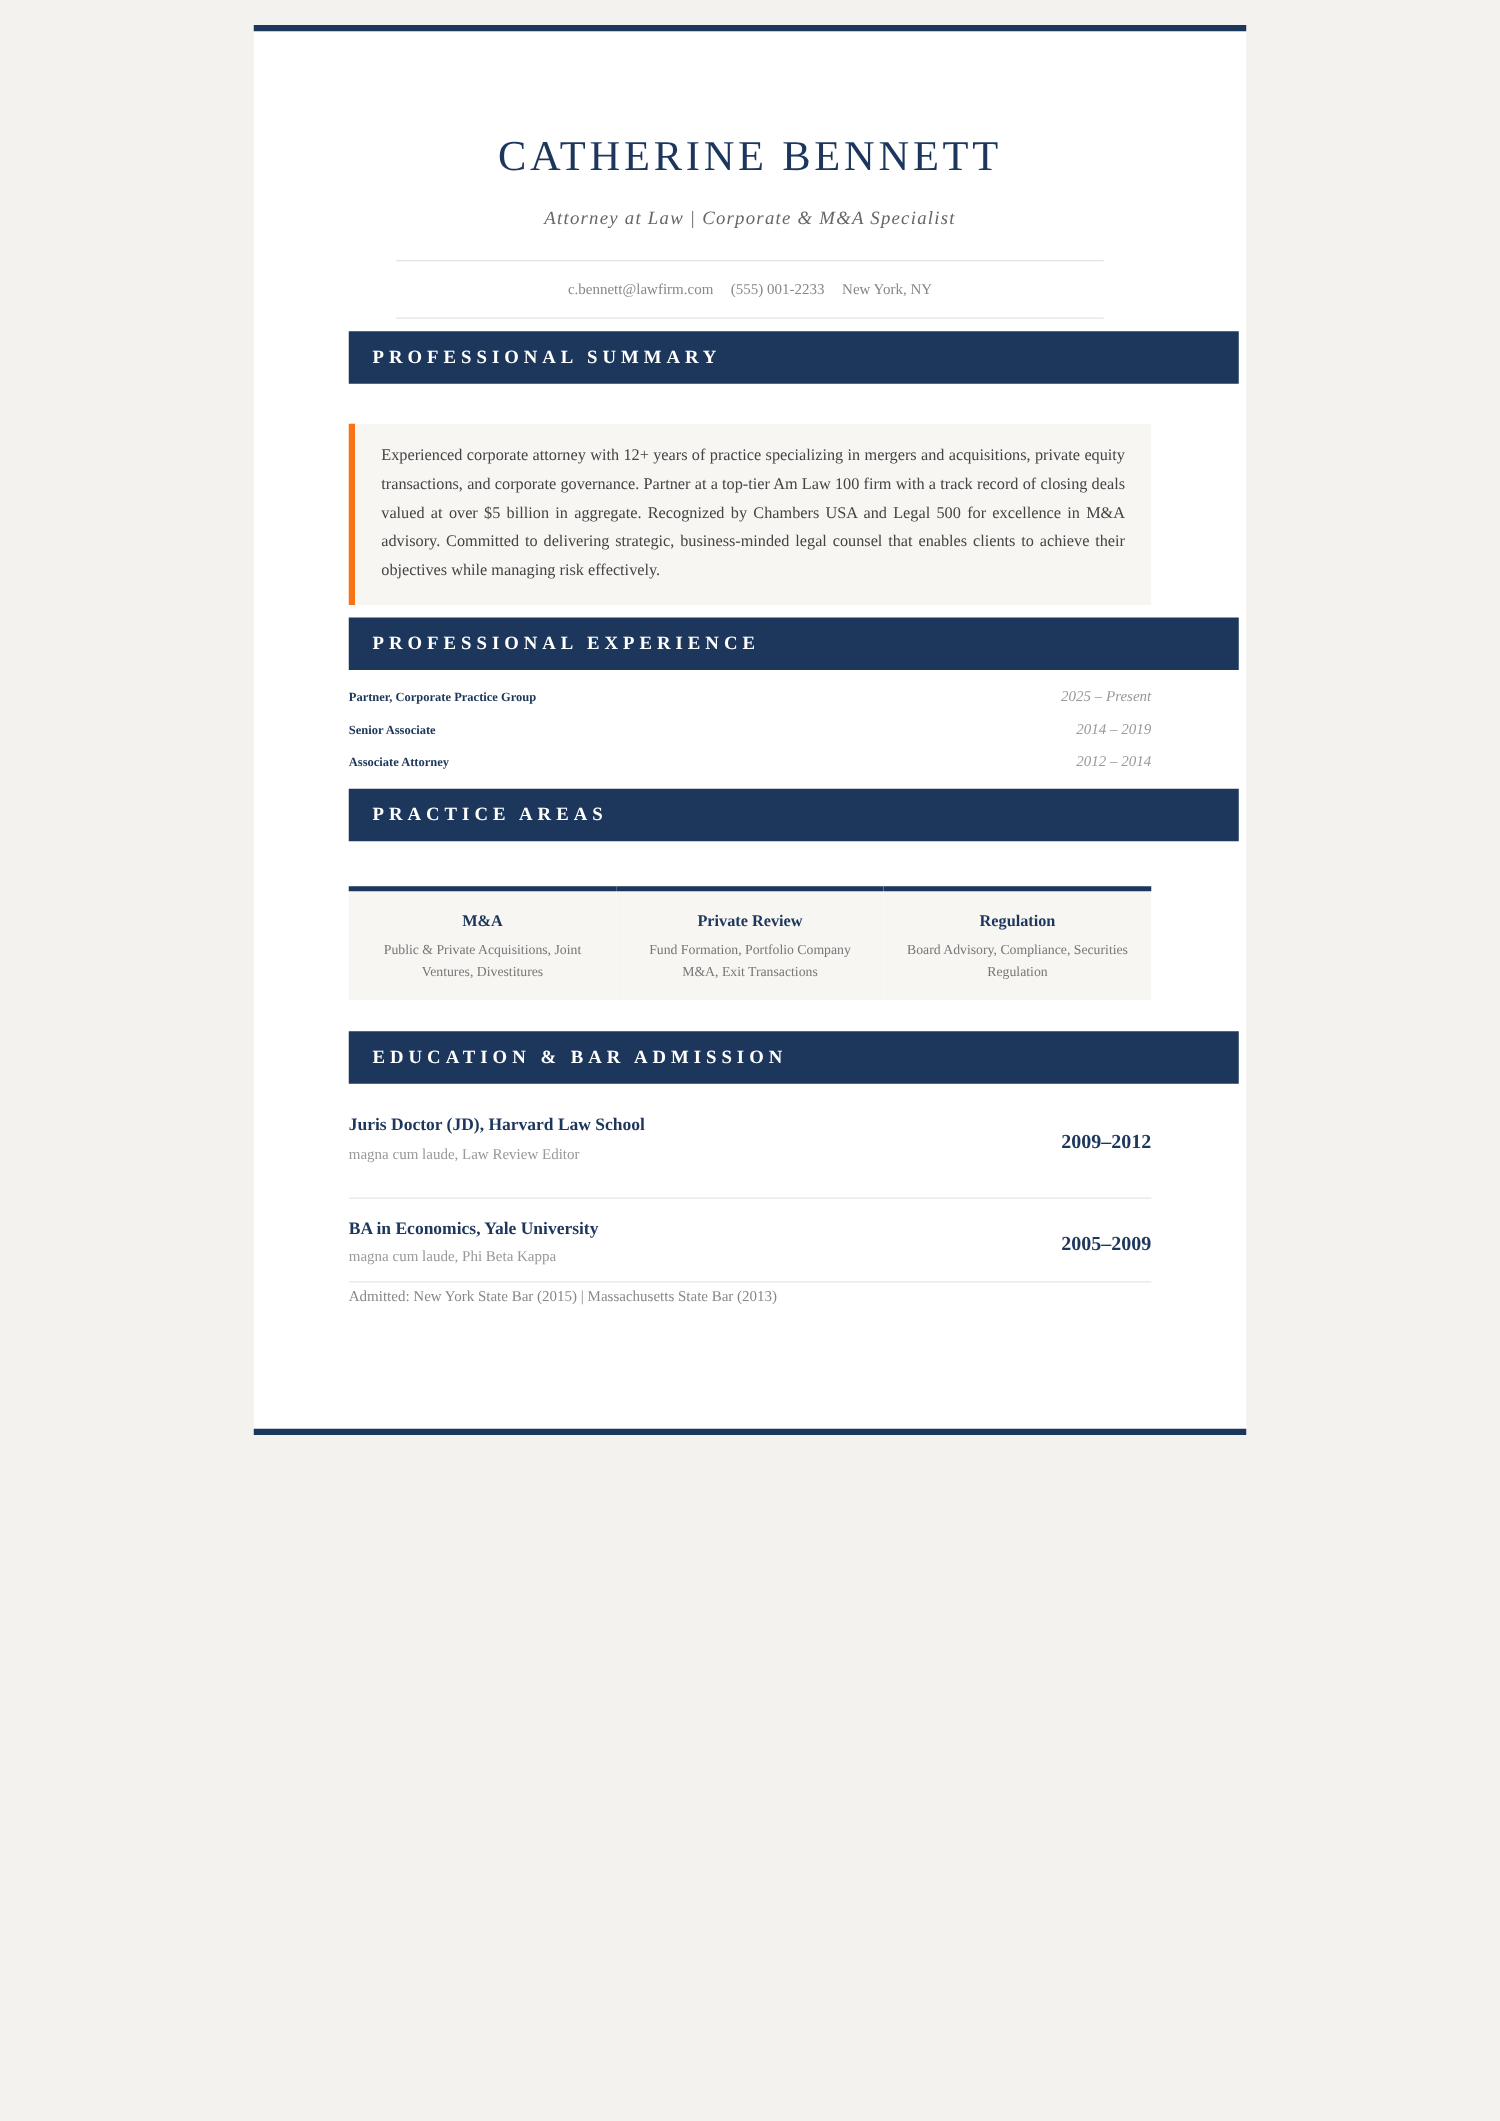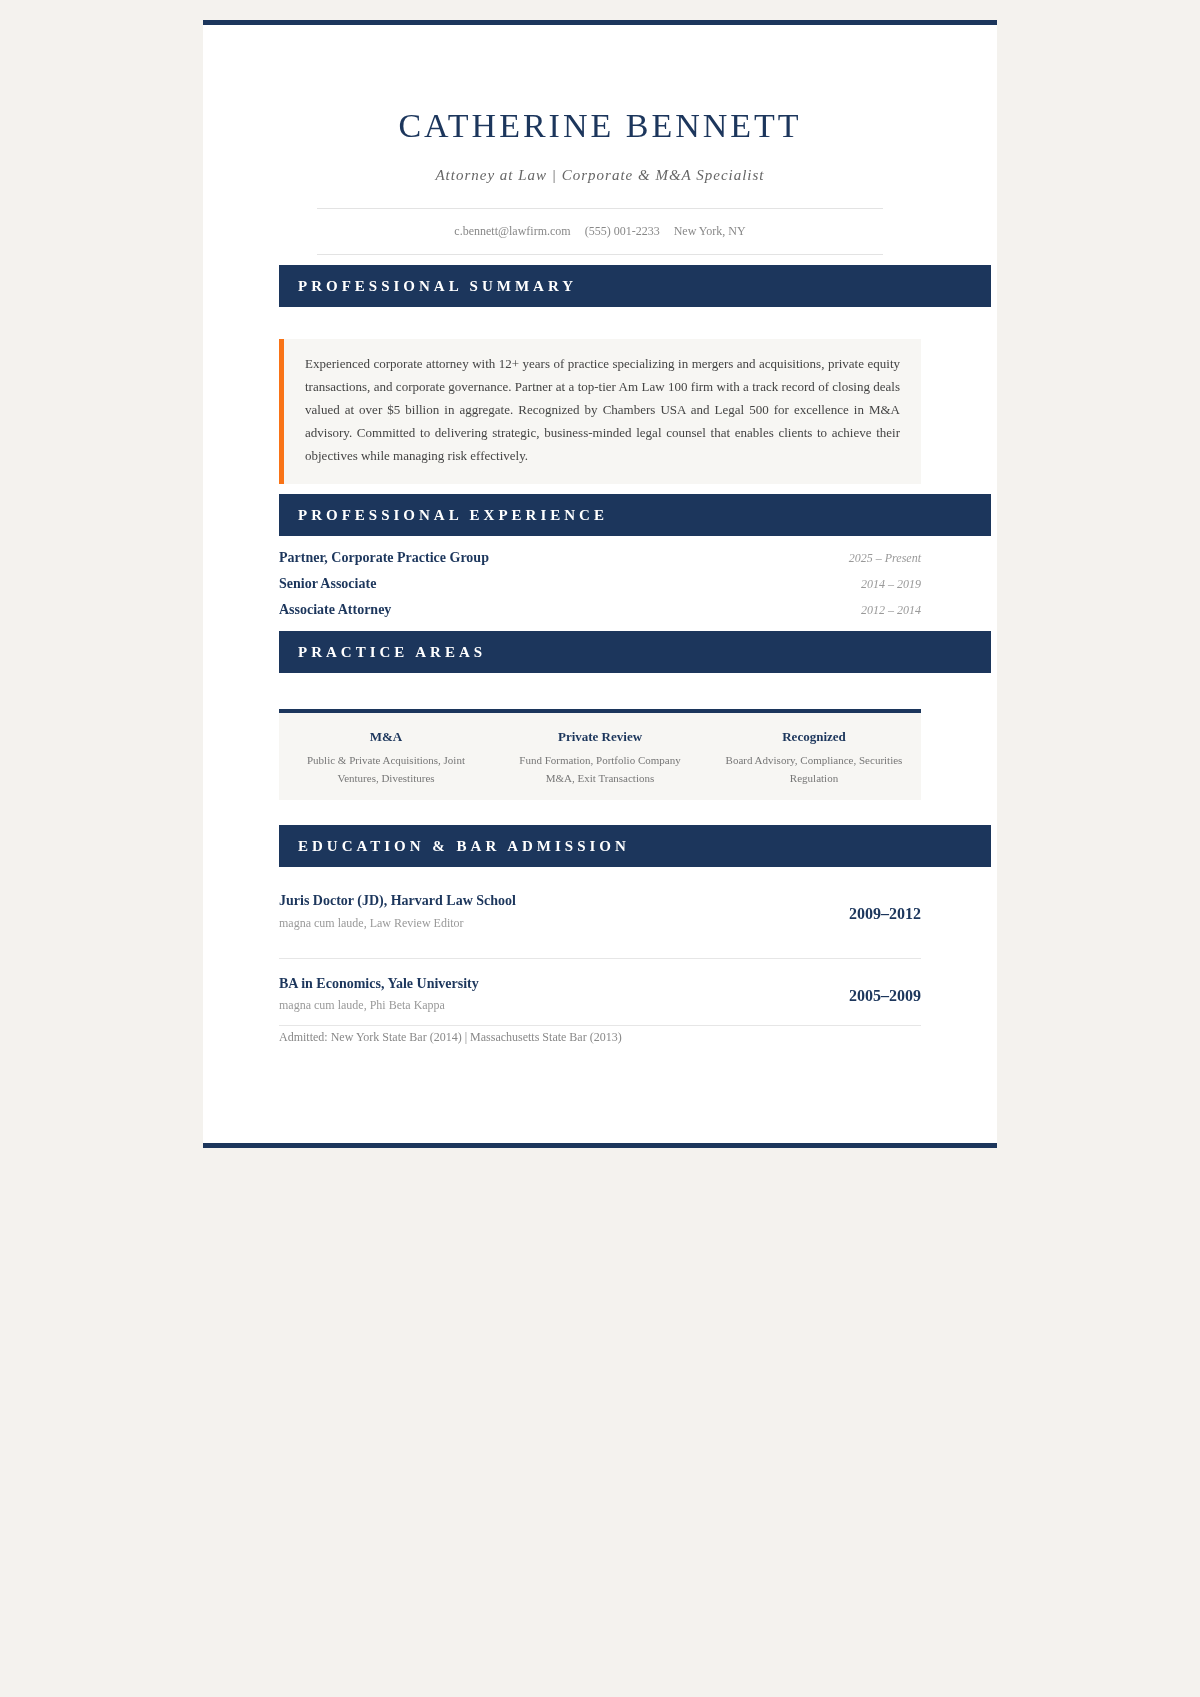--- a/index.html
+++ b/index.html
@@ -91,21 +91,21 @@
     text-align: justify;
   }
   .exp-row {
     position: absolute;
     left: 0;
     width: 642px;
     display: flex;
     justify-content: space-between;
     align-items: baseline;
   }
-  .exp-role { font-size: 14px; font-weight: bold; color: #1c365c; }
+  .exp-role { font-size: 10px; font-weight: bold; color: #1c365c; }
   .exp-date { font-size: 12px; font-style: italic; color: #999; }
   .areas {
     position: absolute;
     top: 684px;
     left: 0;
     width: 642px;
     display: flex;
   }
   .area {
     flex: 1;
@@ -174,33 +174,33 @@
     <div class="areas">
       <div class="area">
         <div class="area-title">M&amp;A</div>
         <div class="area-desc">Public &amp; Private Acquisitions, Joint Ventures, Divestitures</div>
       </div>
       <div class="area">
         <div class="area-title">Private Review</div>
         <div class="area-desc">Fund Formation, Portfolio Company M&amp;A, Exit Transactions</div>
       </div>
       <div class="area">
-        <div class="area-title">Recognized</div>
+        <div class="area-title">Regulation</div>
         <div class="area-desc">Board Advisory, Compliance, Securities Regulation</div>
       </div>
     </div>
 
     <div class="section-head" style="top:800px">EDUCATION &amp; BAR ADMISSION</div>
 
     <div class="edu" style="top:868px;height:66px">
       <span class="edu-title" style="top:0">Juris Doctor (JD), Harvard Law School</span>
       <span class="edu-sub" style="top:23px">magna cum laude, Law Review Editor</span>
       <span class="edu-date" style="top:12px">2009–2012</span>
     </div>
     <div class="edu" style="top:934px;height:67px">
       <span class="edu-title" style="top:17px">BA in Economics, Yale University</span>
       <span class="edu-sub" style="top:39px">magna cum laude, Phi Beta Kappa</span>
       <span class="edu-date" style="top:28px">2005–2009</span>
     </div>
 
-    <div class="bar">Admitted: New York State Bar (2014) | Massachusetts State Bar (2013)</div>
+    <div class="bar">Admitted: New York State Bar (2015) | Massachusetts State Bar (2013)</div>
   </div>
 </div>
 
 </body></html>

